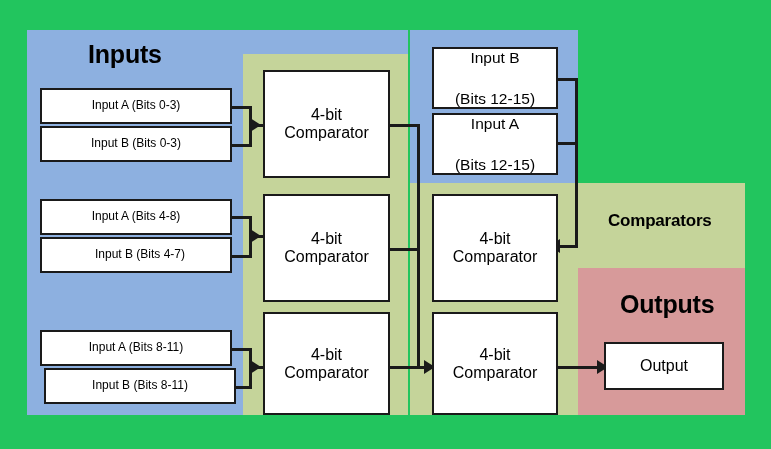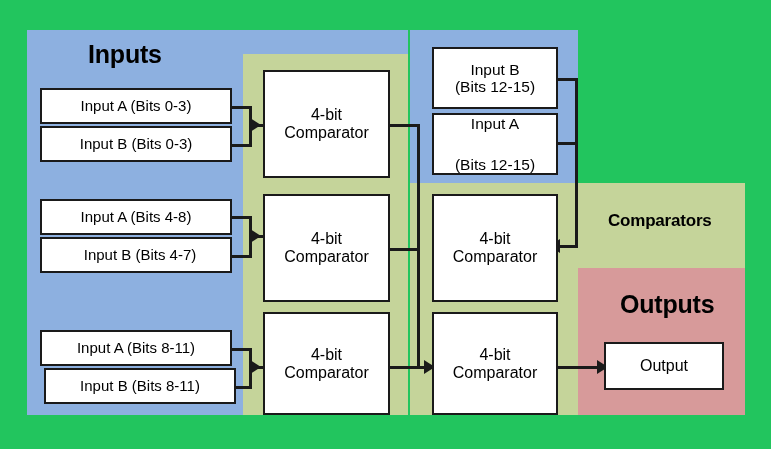--- a/index.html
+++ b/index.html
@@ -43,22 +43,22 @@
     border: 2.5px solid #1a1a1a;
     box-sizing: border-box;
     display: flex;
     align-items: center;
     justify-content: center;
     text-align: center;
     color: #000000;
     line-height: 1.12;
   }
   .box span { display: block; }
-  .box-input      { font-size: 15px; }
-  .box-input-tall { font-size: 15.5px; flex-direction: column; }
+  .box-input      { font-size: 12px; }
+  .box-input-tall { font-size: 15.5px; flex-direction: column; justify-content: space-between; }
   .box-comp       { font-size: 16px; flex-direction: column; }
   .box-output     { font-size: 16px; }
 
   
   .wire {
     position: absolute;
     background: #1a1a1a;
   }
   .wire-h { height: 3px; }
   .wire-v { width: 3px; }

